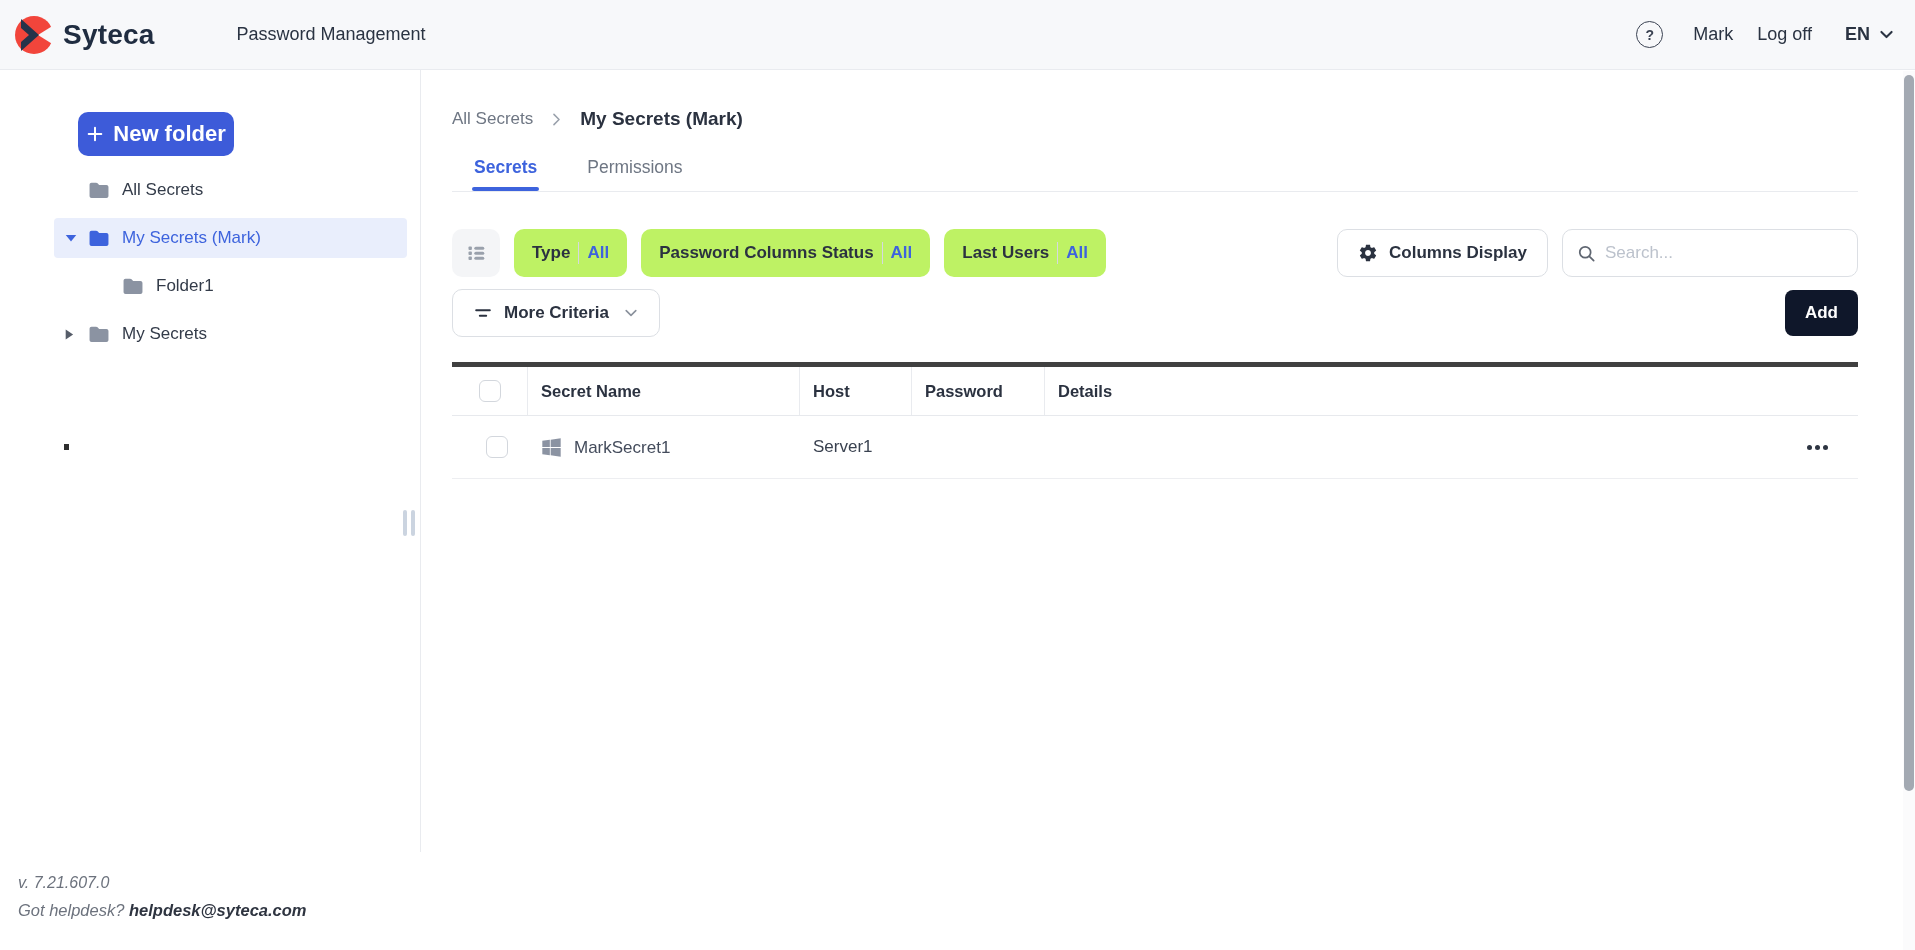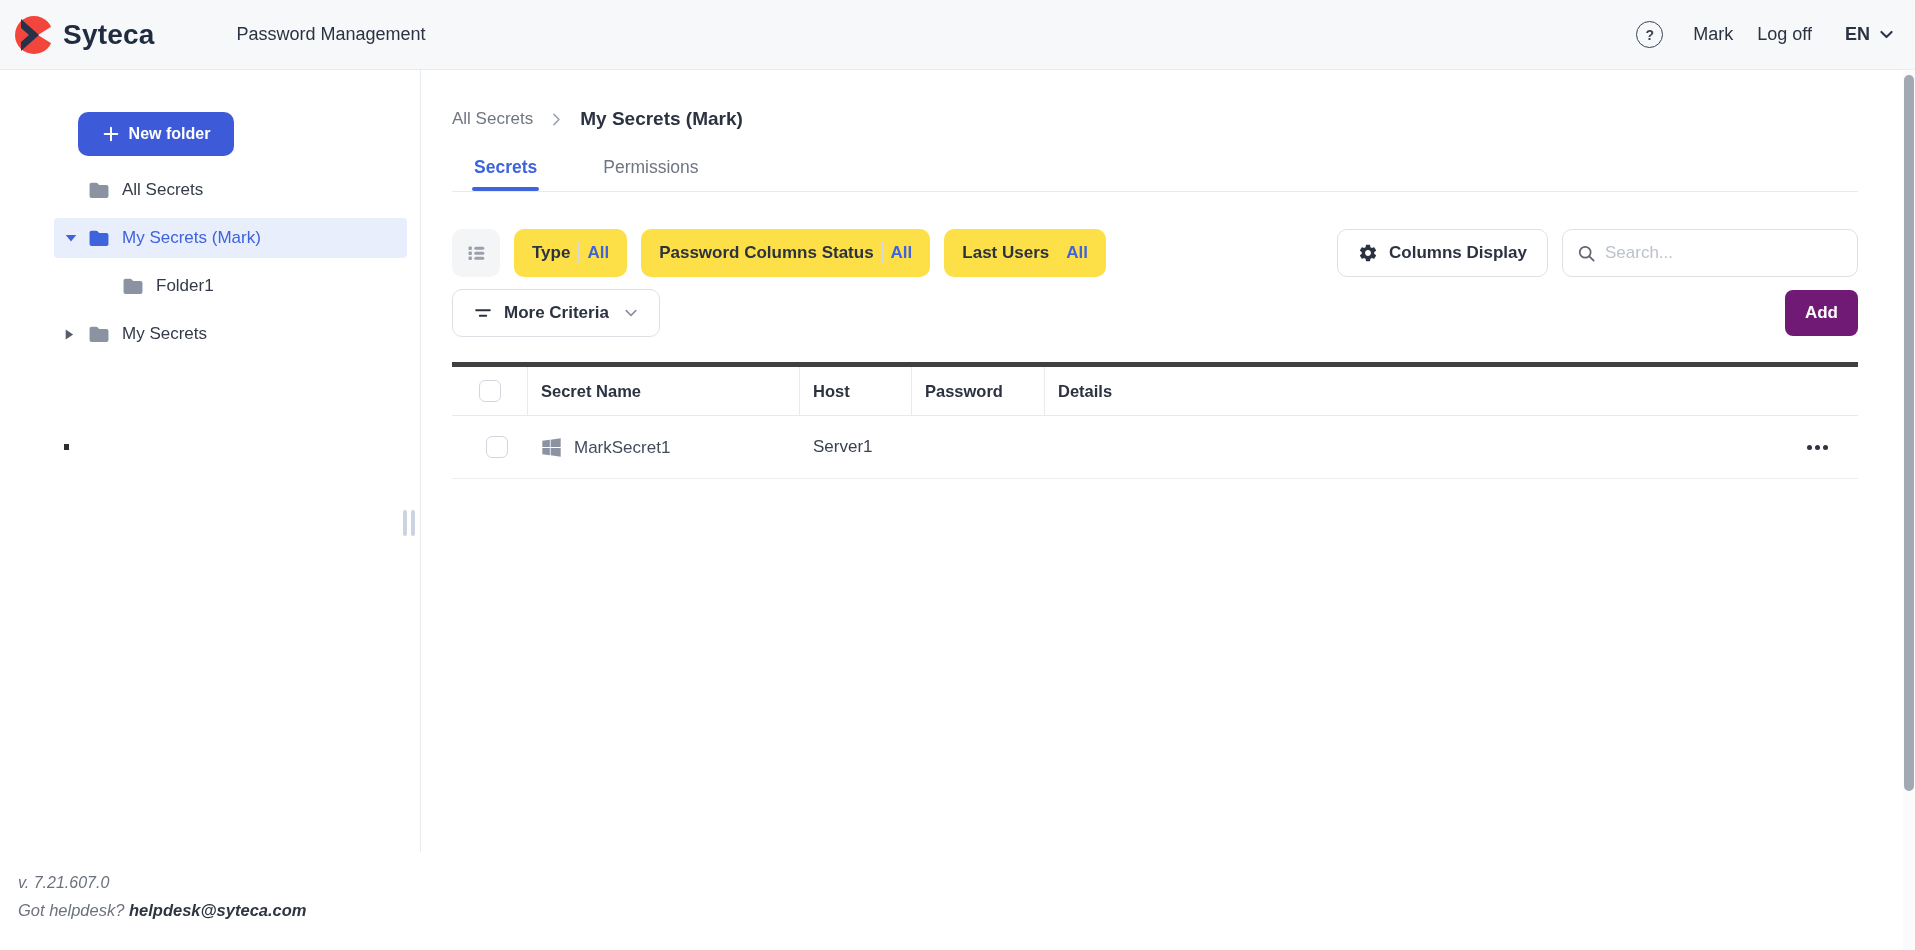--- a/index.html
+++ b/index.html
@@ -29,21 +29,21 @@
   .lang-code { font-size:18px; font-weight:700; color:#2A3342; }
 
   
   .layout { display:flex; height:880px; }
 
   
   .sidebar { width:421px; display:flex; flex-direction:column; flex-shrink:0; }
   .sidebar-main { flex:1; border-right:1px solid #E9EBEF; position:relative; padding-top:42px; }
   .new-folder-btn {
     margin-left:78px; width:156px; height:44px; background:#3D5BD9; border:none;
-    border-radius:10px; color:#fff; font-size:16px; font-weight:600;
+    border-radius:10px; color:#fff; font-size:22px; font-weight:600;
     display:flex; align-items:center; justify-content:center; gap:9px;
     font-family:inherit; cursor:pointer;
   }
   .tree { margin-top:14px; }
   .tree-row {
     height:40px; margin-bottom:8px; display:flex; align-items:center;
     padding-left:58px; font-size:17px; color:#333B49; cursor:pointer;
   }
   .tree-row .caret-slot { width:30px; display:flex; align-items:center; }
   .tree-row .folder { width:22px; height:18px; margin-right:12px; flex-shrink:0; }
@@ -64,35 +64,35 @@
   .questions a { color:#2E3440; font-weight:700; text-decoration:none; }
 
   
   .main { flex:1; padding:0 57px 0 31px; position:relative; }
   .breadcrumb { margin-top:38px; display:flex; align-items:center; font-size:17px; }
   .crumb-parent { color:#6E7683; cursor:pointer; }
   .crumb-sep { margin:0 15px; display:flex; }
   .crumb-current { font-size:19px; font-weight:700; color:#2B3240; }
 
   .tabs-wrap { margin-top:27px; border-bottom:1px solid #E9EBEF; padding-left:20px; }
-  .tabs { display:flex; gap:62px; }
+  .tabs { display:flex; gap:46px; }
   .tab { position:relative; padding:0 2px 13px; font-size:17.5px; color:#6E7683; cursor:pointer; }
   .tab.active { color:#3D63DD; font-weight:600; }
   .tab.active::after {
     content:""; position:absolute; left:0; right:0; bottom:0; height:4px;
     background:#3D63DD; border-radius:3px;
   }
 
   .filter-row { margin-top:37px; display:flex; align-items:center; gap:14px; }
   .icon-btn {
     width:48px; height:48px; background:#F4F5F7; border:none; border-radius:10px;
     display:flex; align-items:center; justify-content:center; cursor:pointer;
   }
   .chip {
-    height:48px; background:#fde047; border-radius:10px;
+    height:48px; background:#bef264; border-radius:10px;
     display:flex; align-items:center; padding:0 18px; gap:8px; cursor:pointer;
   }
   .chip-label { font-size:17px; font-weight:600; color:#2B3240; white-space:nowrap; }
   .chip-div { width:1px; height:22px; background:#D5D9DF; }
   .chip-value { font-size:17px; font-weight:600; color:#3D63DD; cursor:pointer; }
   .fr-spacer { flex:1; }
   .outline-btn {
     height:48px; background:#fff; border:1px solid #DCDFE4; border-radius:10px;
     display:flex; align-items:center; padding:0 20px; gap:11px;
     font-size:17px; font-weight:600; color:#2B3240; font-family:inherit; cursor:pointer;
@@ -103,21 +103,21 @@
   }
   .search-box input {
     border:none; outline:none; flex:1; font-size:17px; font-family:Liberation Sans, sans-serif; color:#2B3240;
     background:transparent;
   }
   .search-box input::placeholder { color:#BCC2CC; }
 
   .row2 { margin-top:12px; display:flex; align-items:center; }
   .add-btn {
     margin-left:auto; height:46px; min-width:67px; padding:0 20px;
-    background:#701a75; border:none; border-radius:8px; color:#fff;
+    background:#0f172a; border:none; border-radius:8px; color:#fff;
     font-size:17px; font-weight:600; font-family:inherit; cursor:pointer;
   }
 
   
   .table { margin-top:25px; }
   .thead {
     display:flex; border-top:5px solid #404040; border-bottom:1px solid #E7E9ED;
     height:54px; align-items:stretch;
   }
   .th {

